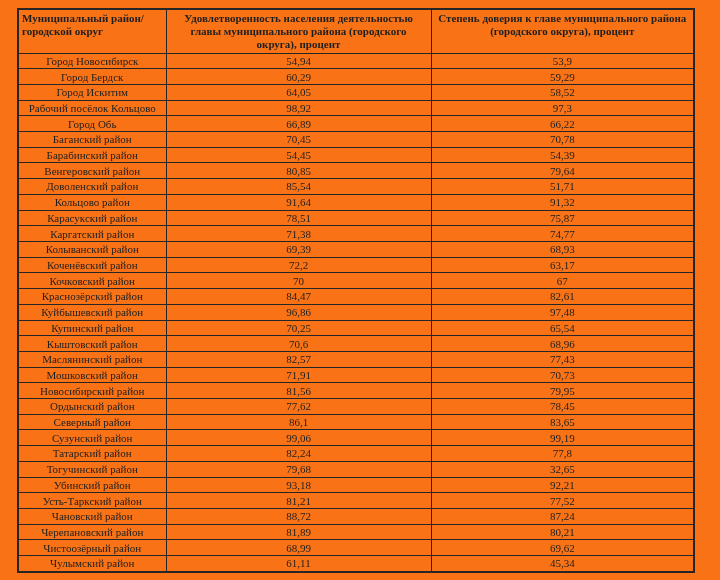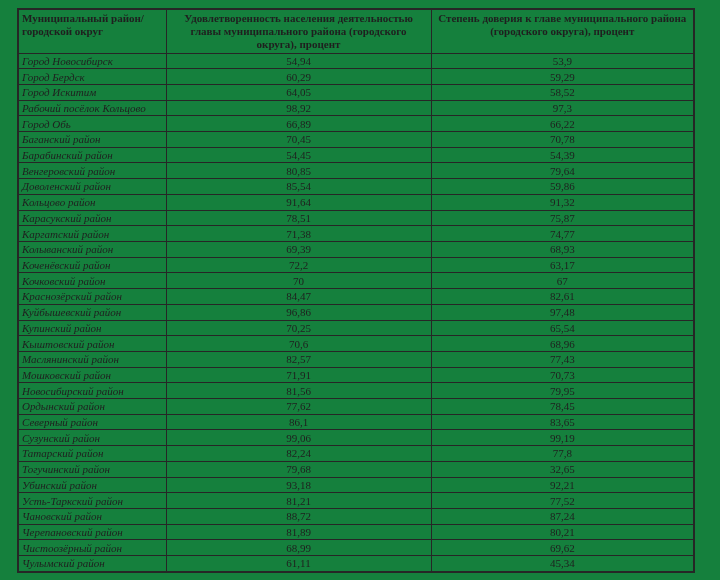--- a/index.html
+++ b/index.html
@@ -5,21 +5,21 @@
   html, body {
     margin: 0;
     padding: 0;
     background: #fdfdfd;
     font-family: "Liberation Serif", "DejaVu Serif", serif;
   }
   .page {
     position: relative;
     width: 720px;
     height: 580px;
-    background: #15803d;
+    background: #f97316;
     overflow: hidden;
   }
   table.stats {
     position: absolute;
     left: 17px;
     top: 8px;
     width: 676px;
     height: 565px;
     border-collapse: collapse;
     table-layout: fixed;
@@ -40,21 +40,21 @@
   }
   th.h-left   { text-align: left; }
   th.h-center { text-align: center; }
   table.stats td {
     font-size: 11px;
     padding: 0 3px;
     line-height: 1.1;
     height: 13px;
     white-space: nowrap;
   }
-  td.c-left   { text-align: left; font-style: italic; }
+  td.c-left   { text-align: center; }
   td.c-center { text-align: center; }
   tr.head-row { height: 40px; }
   col.col-district     { width: 148px; }
   col.col-satisfaction { width: 265px; }
   col.col-trust        { width: 263px; }
 </style>
 </head>
 <body>
 
 <div class="page">
@@ -108,21 +108,21 @@
           <td class="c-center">54,39</td>
         </tr>
         <tr>
           <td class="c-left">Венгеровский район</td>
           <td class="c-center">80,85</td>
           <td class="c-center">79,64</td>
         </tr>
         <tr>
           <td class="c-left">Доволенский район</td>
           <td class="c-center">85,54</td>
-          <td class="c-center">59,86</td>
+          <td class="c-center">51,71</td>
         </tr>
         <tr>
           <td class="c-left">Кольцово район</td>
           <td class="c-center">91,64</td>
           <td class="c-center">91,32</td>
         </tr>
         <tr>
           <td class="c-left">Карасукский район</td>
           <td class="c-center">78,51</td>
           <td class="c-center">75,87</td>

